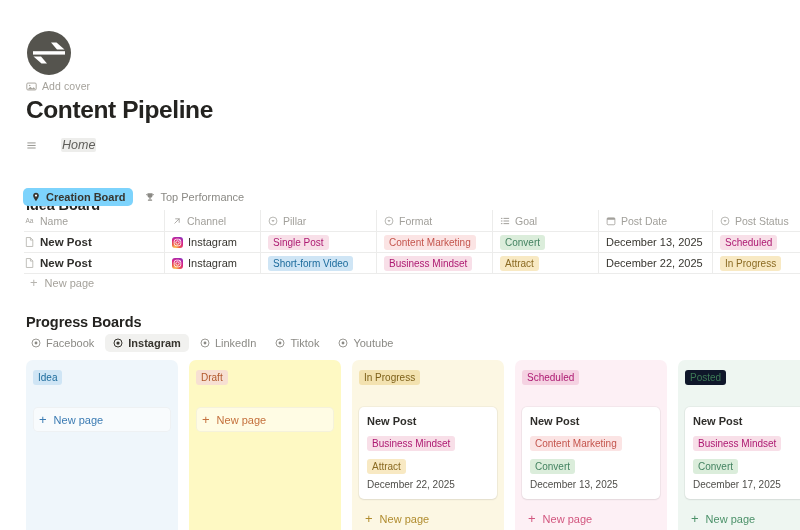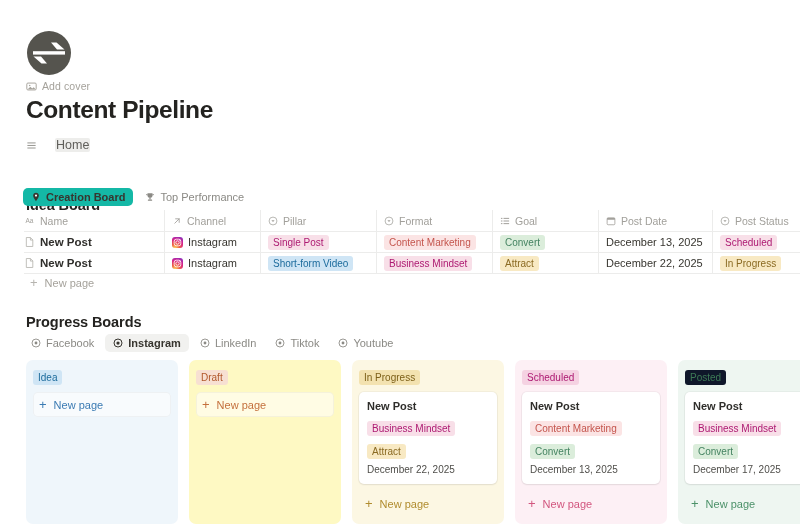--- a/index.html
+++ b/index.html
@@ -24,22 +24,22 @@
   .add-cover svg { display: block; }
 
   .page-title {
     position: absolute; left: 26px; top: 96px;
     font-size: 24.5px; font-weight: bold; letter-spacing: -.4px;
     color: #242320;
   }
 
   .breadcrumb {
     position: absolute; left: 26px; top: 138px;
-    display: flex; align-items: center; gap: 18px;
-    font-size: 12.5px; color: #5f5e5a;
+    display: flex; align-items: center; gap: 24px;
+    font-size: 12.5px; color: #5f5e5a; font-style: italic;
   }
   .breadcrumb .bc-label {
     background: #ededeb; padding: 0 1px; border-radius: 2px;
   }
   .bc-icon { color: #9b9a95; display: block; }
 
   
   .section-title {
     position: absolute; font-size: 14.5px; font-weight: bold;
     color: #242320; letter-spacing: -.1px;
@@ -50,21 +50,21 @@
   
   .view-tabs {
     position: absolute; left: 23px; top: 188px;
     display: flex; align-items: center; gap: 4px;
   }
   .view-tab {
     display: flex; align-items: center; gap: 5px;
     padding: 3px 8px; border-radius: 5px;
     font-size: 11px; color: #8b8a85; white-space: nowrap;
   }
-  .view-tab.active { background: #14b8a6; color: #37352f; font-weight: bold; }
+  .view-tab.active { background: #7dd3fc; color: #37352f; font-weight: bold; }
   .view-tab .vt-icon { display: block; }
 
   
   .table { position: absolute; left: 24px; top: 210px; width: 790px; }
   .t-row { display: flex; height: 21px; align-items: center;
            border-bottom: 1px solid #ececeb; }
   .t-head { height: 22px; border-bottom: 1px solid #ececeb; }
   .t-cell {
     height: 100%; display: flex; align-items: center; gap: 5px;
     padding-left: 7px; font-size: 11px; overflow: hidden;
@@ -104,21 +104,21 @@
   .channel-tab {
     display: flex; align-items: center; gap: 5px;
     padding: 3px 8px; border-radius: 5px;
     font-size: 11px; color: #8b8a85; white-space: nowrap;
   }
   .channel-tab.active { background: #f1f1ef; color: #37352f; font-weight: bold; }
 
   
   .kanban { position: absolute; left: 26px; top: 360px; display: flex; gap: 11px; }
   .kcol { width: 152px; border-radius: 7px; padding: 7px 7px 8px 7px; }
-  .kcol-head { margin-bottom: 7px; }
+  .kcol-head { margin-bottom: 22px; }
   .kcard {
     background: #ffffff; border-radius: 5px; padding: 8px 8px 9px 8px;
     box-shadow: 0 0 0 1px rgba(15,15,15,.04), 0 1px 2px rgba(15,15,15,.07);
     margin-bottom: 7px;
   }
   .kcard-title { font-size: 11px; font-weight: bold; color: #2f2e2b; margin-bottom: 6px; }
   .kcard .pill { margin-bottom: 5px; }
   .kcard-date { font-size: 10px; color: #4f4e4a; }
   .knew {
     display: flex; align-items: center; gap: 7px;

